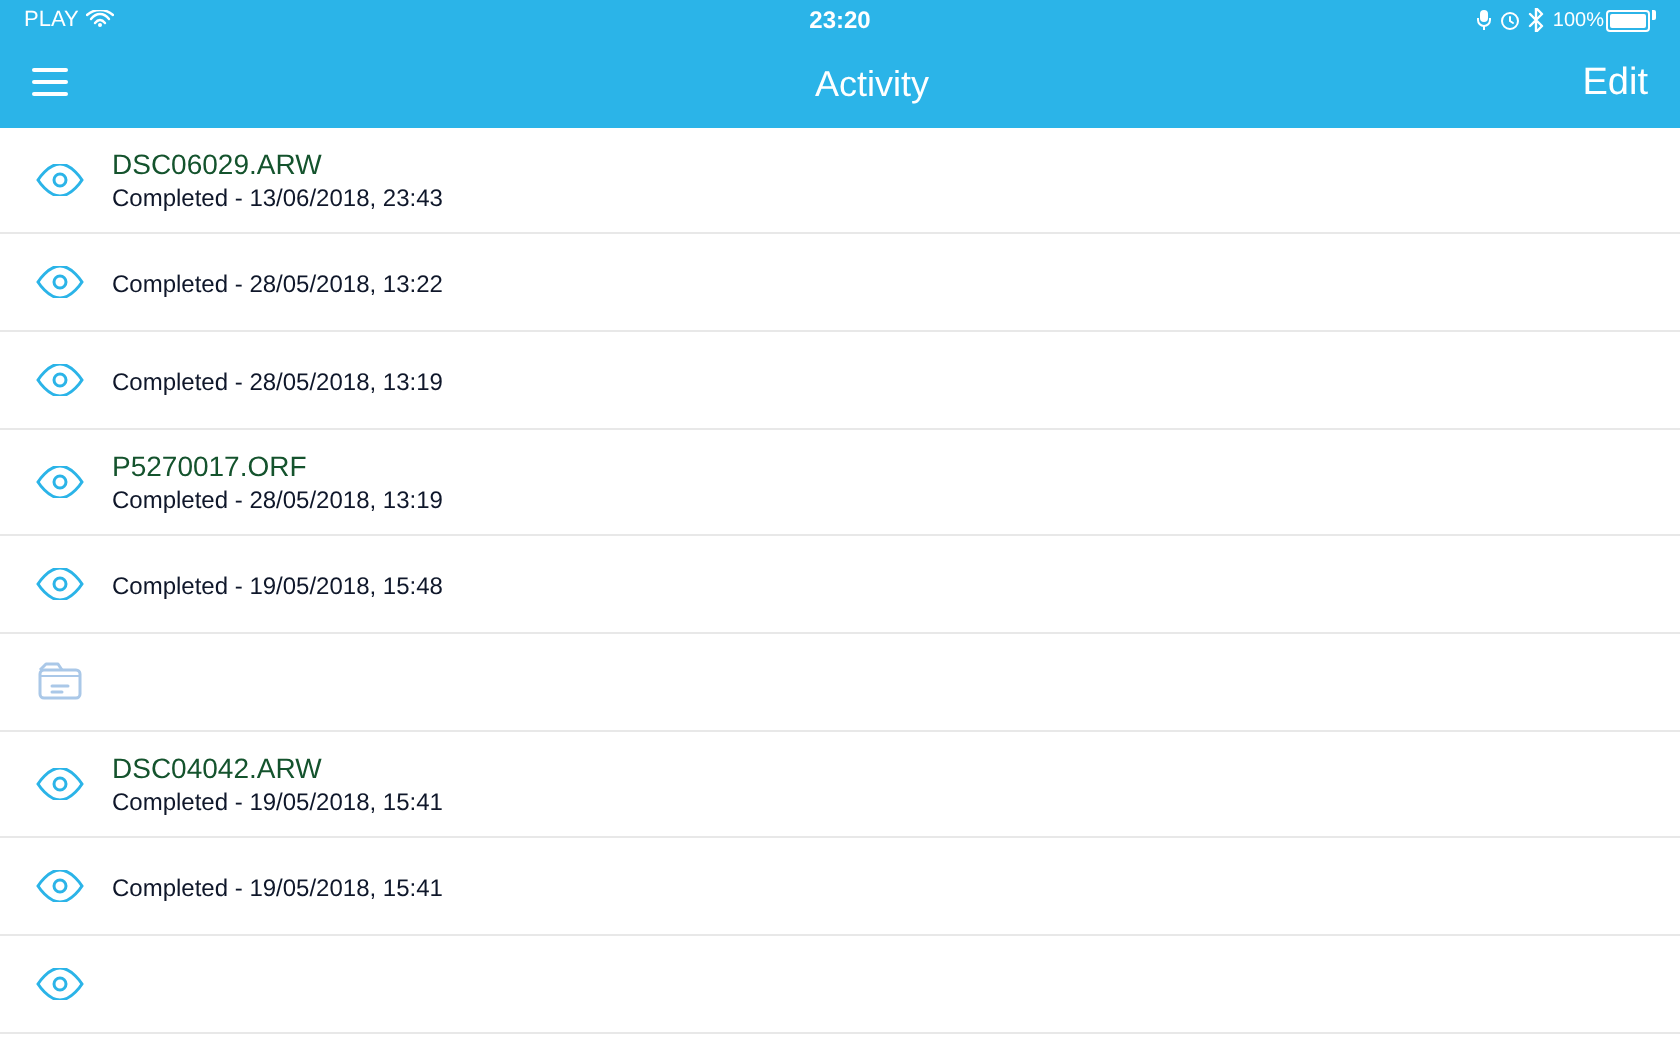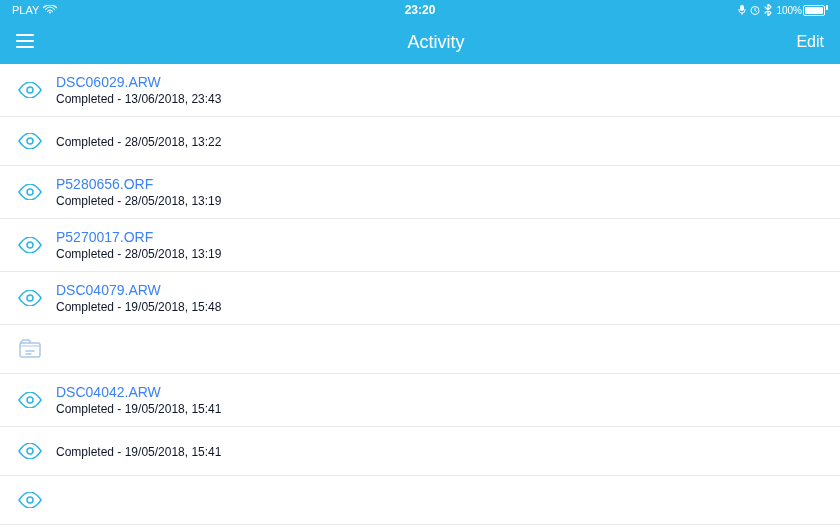--- a/index.html
+++ b/index.html
@@ -49,21 +49,21 @@
     .header-title {
       position: absolute;
       left: 50%;
       transform: translateX(-50%);
       font-size: 18px;
       font-weight: 500;
       color: white;
       margin-left: 16px;
     }
     .header-menu { color: white; font-size: 18px; cursor: pointer; }
-    .header-edit { color: white; font-size: 16px; cursor: pointer; }
+    .header-edit { color: white; font-size: 19px; cursor: pointer; }
     
     .list {
       flex: 1;
       overflow-y: auto;
       background: #fff;
     }
     .list-item {
       display: flex;
       align-items: center;
       padding: 10px 16px;
@@ -74,21 +74,21 @@
       width: 28px;
       height: 28px;
       display: flex;
       align-items: center;
       justify-content: center;
       flex-shrink: 0;
     }
     .item-info { flex: 1; }
     .item-name {
       font-size: 14px;
-      color: #3b82f6;
+      color: #14532d;
       font-weight: 500;
     }
     .item-date {
       font-size: 12px;
       color: #0f172a;
       margin-top: 2px;
     }
     .battery {
       display: flex;
       gap: 1px;
@@ -197,21 +197,20 @@
     </div>
   </div>
       <div class="list-item">
     <div class="item-icon">
       <svg width="24" height="16" viewBox="0 0 24 16" fill="none">
         <path d="M12 0C6 0 1 8 1 8s5 8 11 8 11-8 11-8S18 0 12 0z" stroke="#2bb4e8" stroke-width="1.5" fill="none"></path>
         <circle cx="12" cy="8" r="3" stroke="#2bb4e8" stroke-width="1.5" fill="none"></circle>
       </svg>
     </div>
     <div class="item-info">
-      <div class="item-name">P5280656.ORF</div>
       <div class="item-date">Completed - 28/05/2018, 13:19</div>
     </div>
   </div>
       <div class="list-item">
     <div class="item-icon">
       <svg width="24" height="16" viewBox="0 0 24 16" fill="none">
         <path d="M12 0C6 0 1 8 1 8s5 8 11 8 11-8 11-8S18 0 12 0z" stroke="#2bb4e8" stroke-width="1.5" fill="none"></path>
         <circle cx="12" cy="8" r="3" stroke="#2bb4e8" stroke-width="1.5" fill="none"></circle>
       </svg>
     </div>
@@ -221,21 +220,20 @@
     </div>
   </div>
       <div class="list-item">
     <div class="item-icon">
       <svg width="24" height="16" viewBox="0 0 24 16" fill="none">
         <path d="M12 0C6 0 1 8 1 8s5 8 11 8 11-8 11-8S18 0 12 0z" stroke="#2bb4e8" stroke-width="1.5" fill="none"></path>
         <circle cx="12" cy="8" r="3" stroke="#2bb4e8" stroke-width="1.5" fill="none"></circle>
       </svg>
     </div>
     <div class="item-info">
-      <div class="item-name">DSC04079.ARW</div>
       <div class="item-date">Completed - 19/05/2018, 15:48</div>
     </div>
   </div>
       <div class="list-item">
     <div class="item-icon">
       <svg width="24" height="24" viewBox="0 0 24 24" fill="none">
         <rect x="2" y="6" width="20" height="14" rx="2" stroke="#aac8e8" stroke-width="1.5"></rect>
         <path d="M2 9h20" stroke="#aac8e8" stroke-width="1"></path>
         <path d="M2 6l3-3h6l2 3" stroke="#aac8e8" stroke-width="1.5" stroke-linejoin="round"></path>
         <line x1="8" y1="14" x2="16" y2="14" stroke="#aac8e8" stroke-width="1.5" stroke-linecap="round"></line>

